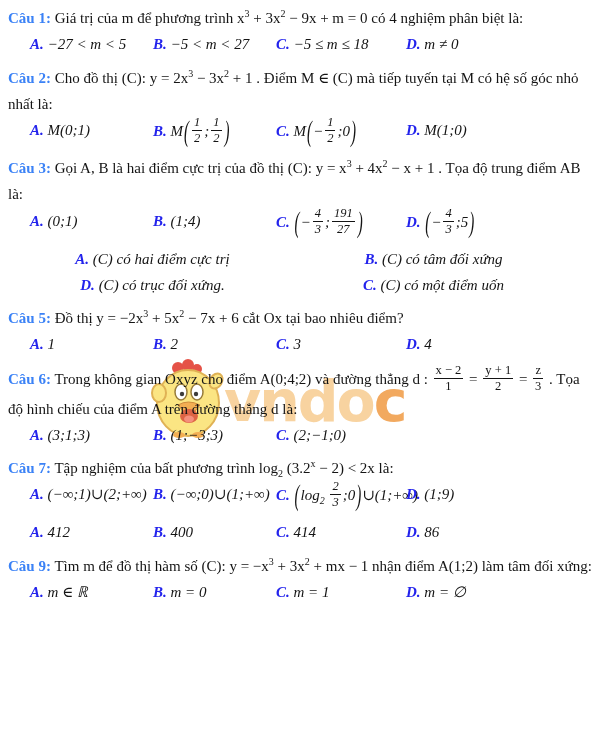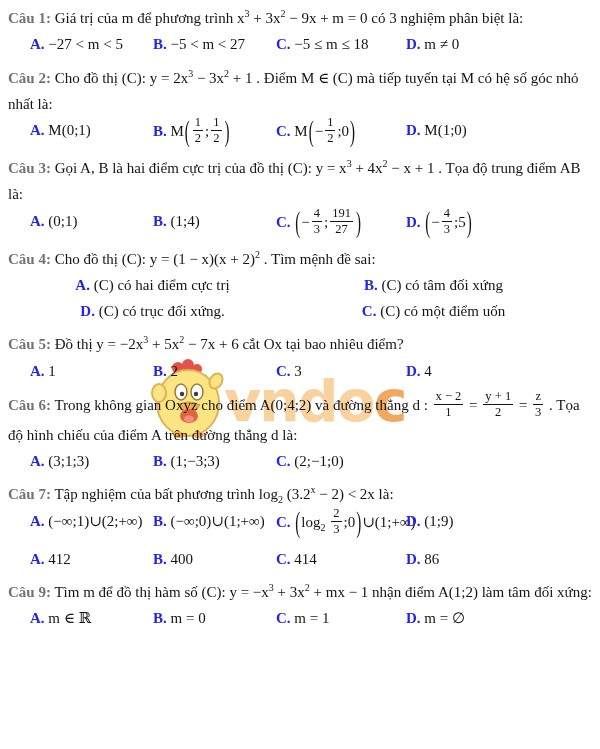--- a/index.html
+++ b/index.html
@@ -8,26 +8,26 @@
     width:600px; height:749px; overflow:hidden;
     background:#ffffff;
     font-family:"Liberation Serif","DejaVu Serif",serif;
     font-size:15px; color:#141414;
     position:relative;
   }
   .page { position:relative; z-index:1; padding:5px 8px 0 8px; }
 
   .question { margin-bottom:7px; }
   .qtext { margin:0; line-height:1.75; }
-  .qlabel { color:#737373; font-weight:bold; }
+  .qlabel { color:#3b82f6; font-weight:bold; }
 
   .options { margin-left:22px; display:grid; line-height:1.75; }
   .options.grid4 { grid-template-columns:123px 123px 130px auto; }
   .options.grid2 { grid-template-columns:245px auto;text-align:center; }
-  .option { white-space:nowrap; }
+  .option { white-space:nowrap;font-style:italic; }
   .letter { color:#2323ec; font-weight:bold; }
 
   sup { font-size:10px; line-height:0; }
   sub { font-size:10px; line-height:0; }
 
   .frac {
     display:inline-flex; flex-direction:column; vertical-align:middle;
     text-align:center; font-size:12.5px; line-height:1.2;
     margin:0 2px; position:relative; top:-2px;
   }
@@ -66,21 +66,21 @@
       <ellipse cx="31" cy="76" rx="6" ry="3" fill="#f2a33c"></ellipse>
       <ellipse cx="50" cy="76" rx="6" ry="3" fill="#f2a33c"></ellipse>
     </g>
     <text x="76" y="62" font-family="DejaVu Sans, sans-serif" font-weight="bold" font-size="57" letter-spacing="-2"><tspan fill="#f8d3a0">vndo</tspan><tspan fill="#f2a95f">c</tspan></text>
   </svg>
 </div>
 
 <div class="page">
   <div id="questions">
       <div class="question">
-        <p class="qtext"><b class="qlabel">Câu 1:</b> <span>Giá trị của m để phương trình  x</span><sup>3</sup><span> + 3x</span><sup>2</sup><span> − 9x + m = 0   có 3 nghiệm phân biệt là:</span></p>
+        <p class="qtext"><b class="qlabel">Câu 1:</b> <span>Giá trị của m để phương trình  x</span><sup>3</sup><span> + 3x</span><sup>2</sup><span> − 9x + m = 0   có 4 nghiệm phân biệt là:</span></p>
         <div class="options grid4">
           <div class="option"><b class="letter">A.</b> <span>−27 &lt; m &lt; 5</span></div>
           <div class="option"><b class="letter">B.</b> <span>−5 &lt; m &lt; 27</span></div>
           <div class="option"><b class="letter">C.</b> <span>−5 ≤ m ≤ 18</span></div>
           <div class="option"><b class="letter">D.</b> <span>m ≠ 0</span></div>
         </div>
       </div>
       <div class="question">
         <p class="qtext"><b class="qlabel">Câu 2:</b> <span>Cho đồ thị  (C): y = 2x</span><sup>3</sup><span> − 3x</span><sup>2</sup><span> + 1 .  Điểm  M ∈ (C)  mà tiếp tuyến tại M có hệ số góc nhỏ nhất là:</span></p>
         <div class="options grid4">
@@ -111,21 +111,20 @@
               <span class="num">191</span>
               <span class="den">27</span>
             </span><span class="bp">)</span></div>
           <div class="option"><b class="letter">D.</b> <span class="bp">(</span><span>−</span><span class="frac">
               <span class="num">4</span>
               <span class="den">3</span>
             </span><span>;5</span><span class="bp">)</span></div>
         </div>
       </div>
       <div class="question">
-        <p class="qtext"><b class="qlabel">Câu 4:</b> <span>Cho đồ thị  (C): y = (1 − x)(x + 2)</span><sup>2</sup><span> .  Tìm mệnh đề sai:</span></p>
         <div class="options grid2">
           <div class="option"><b class="letter">A.</b> <span>(C) có hai điểm cực trị</span></div>
           <div class="option"><b class="letter">B.</b> <span>(C) có tâm đối xứng</span></div>
           <div class="option"><b class="letter">D.</b> <span>(C) có trục đối xứng.</span></div>
           <div class="option"><b class="letter">C.</b> <span>(C) có một điểm uốn</span></div>
         </div>
       </div>
       <div class="question">
         <p class="qtext"><b class="qlabel">Câu 5:</b> <span>Đồ thị  y = −2x</span><sup>3</sup><span> + 5x</span><sup>2</sup><span> − 7x + 6  cắt Ox tại bao nhiêu điểm?</span></p>
         <div class="options grid4">

